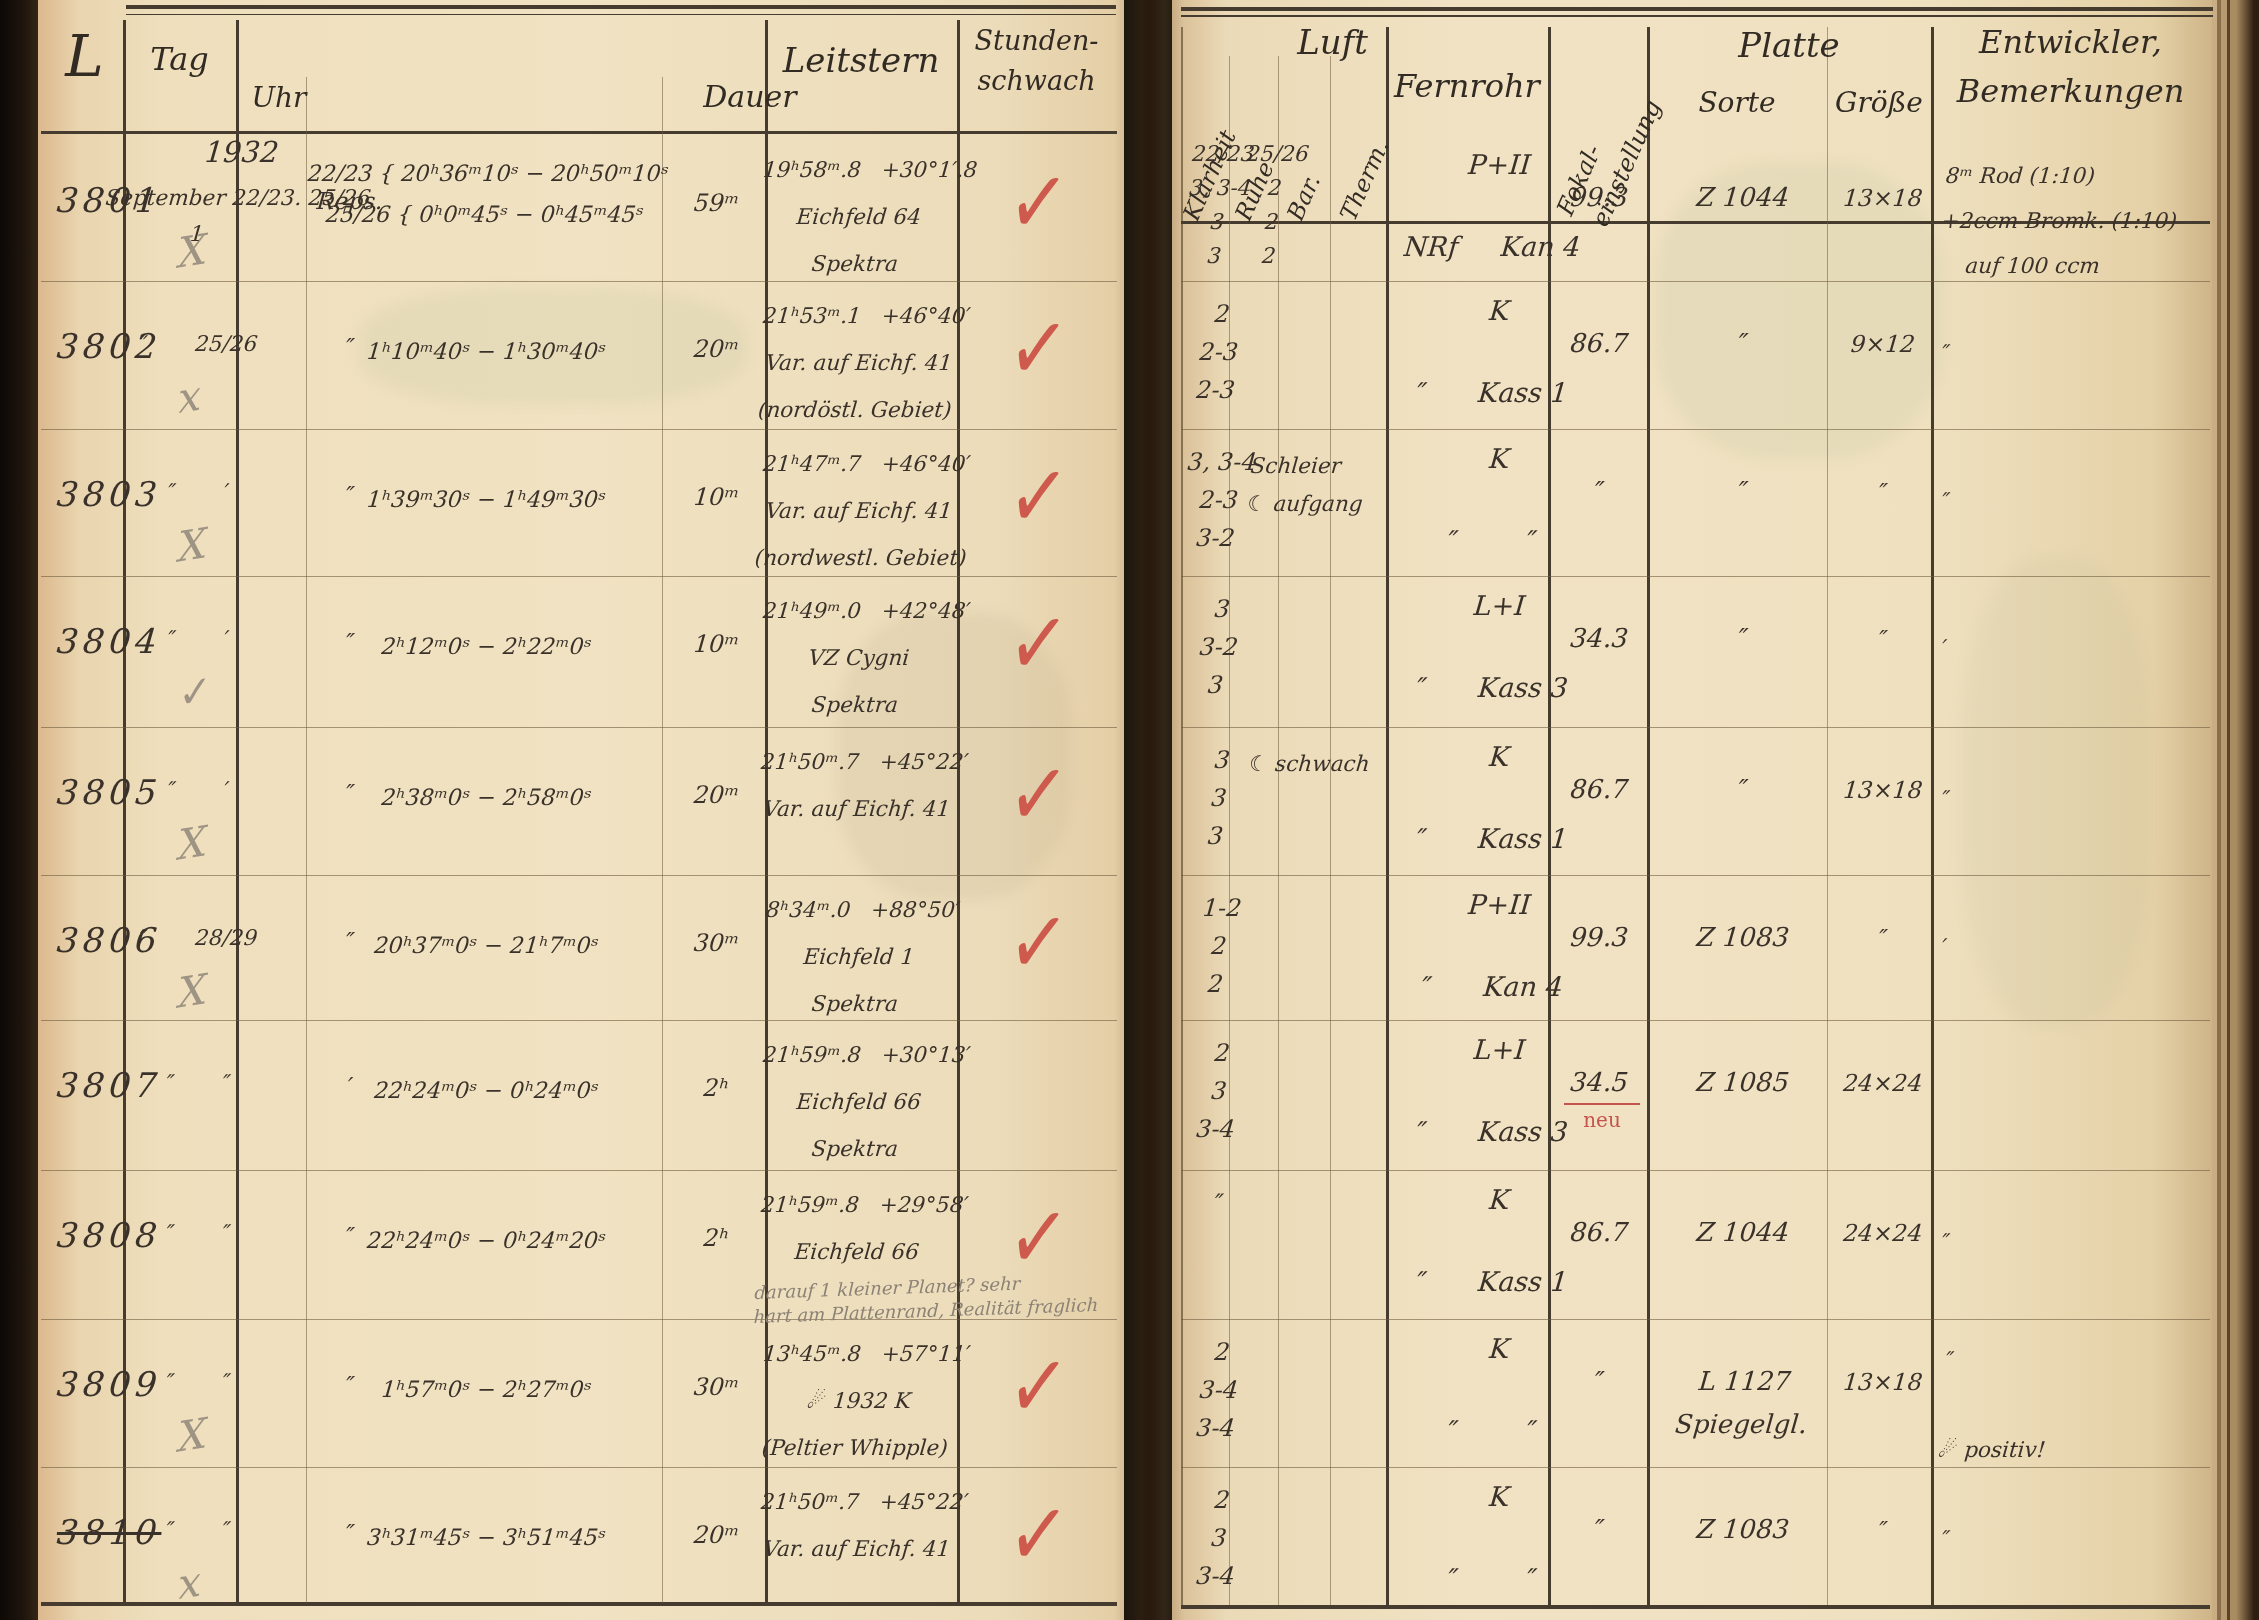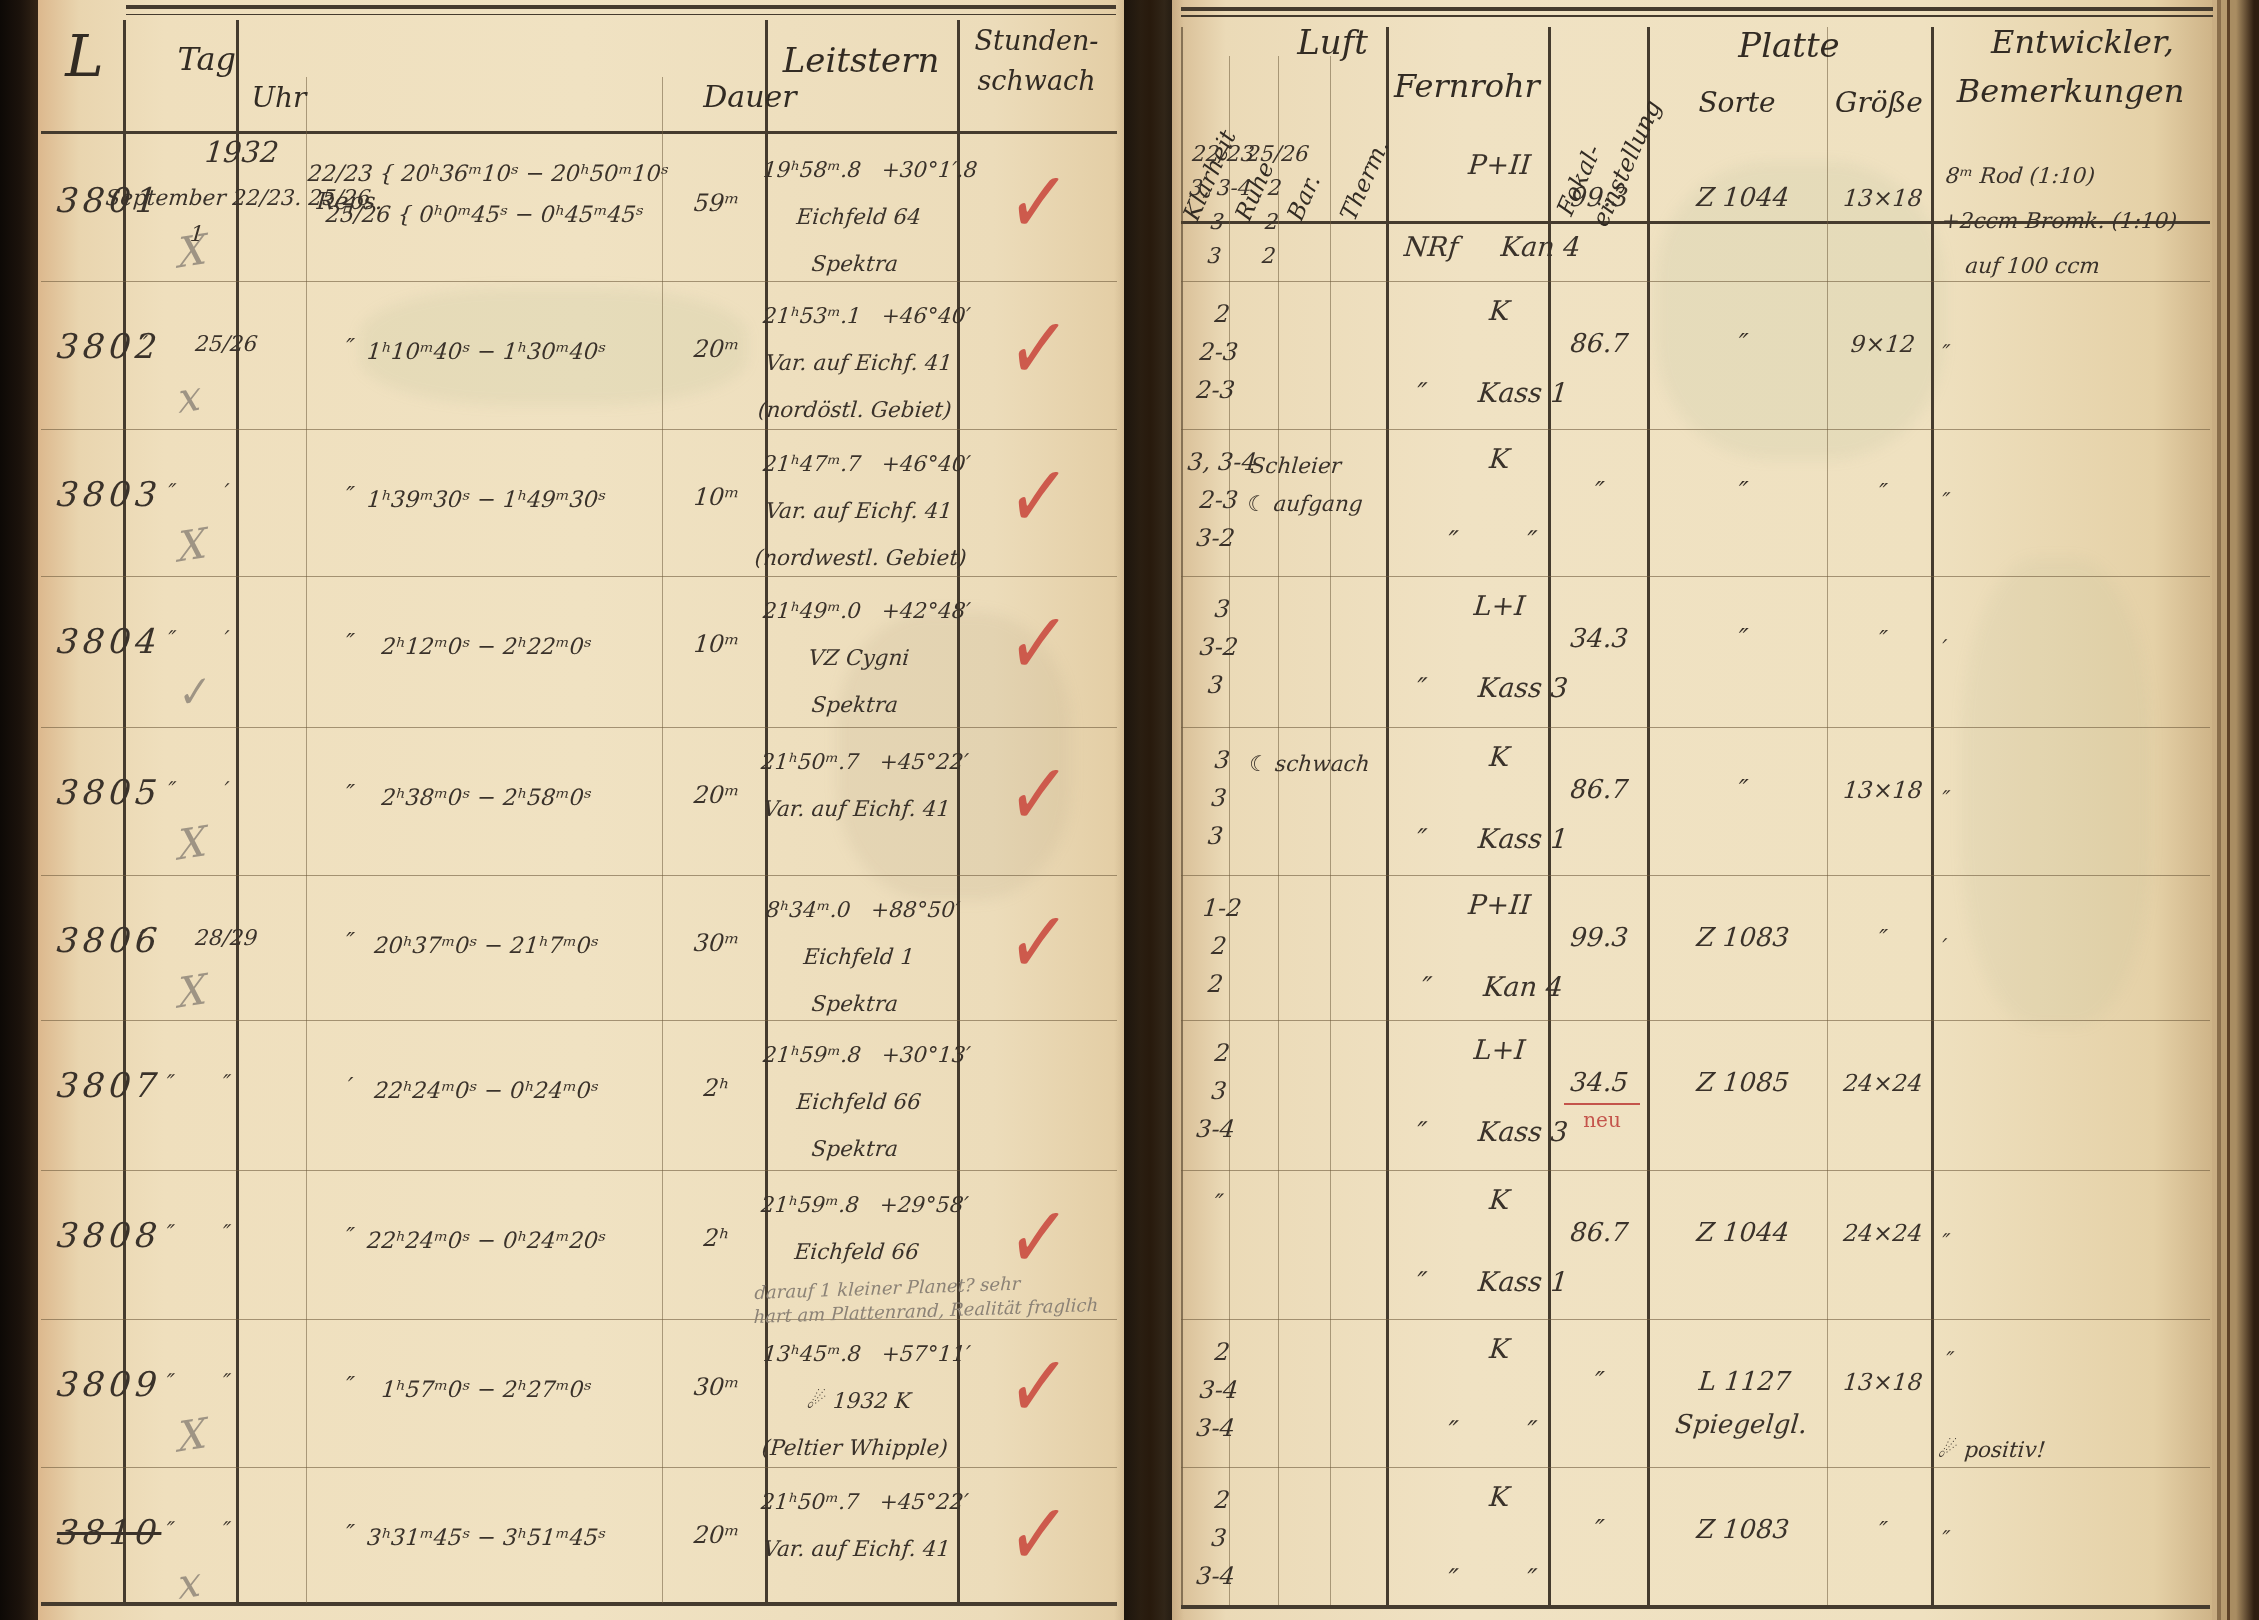--- a/index.html
+++ b/index.html
@@ -113,39 +113,39 @@
   <div class="hlf" style="left:1181px;top:429px;width:1029px;"></div>
   <div class="hlf" style="left:1181px;top:576px;width:1029px;"></div>
   <div class="hlf" style="left:1181px;top:727px;width:1029px;"></div>
   <div class="hlf" style="left:1181px;top:875px;width:1029px;"></div>
   <div class="hlf" style="left:1181px;top:1020px;width:1029px;"></div>
   <div class="hlf" style="left:1181px;top:1170px;width:1029px;"></div>
   <div class="hlf" style="left:1181px;top:1319px;width:1029px;"></div>
   <div class="hlf" style="left:1181px;top:1467px;width:1029px;"></div>
 
   <div class="hdr print f" style="left:45px;top:21.6px;width:79px;font-size:58px;">L</div>
-  <div class="hdr print f" style="left:123px;top:40px;width:113px;font-size:32px;text-align:right;">Tag</div>
+  <div class="hdr print f" style="left:123px;top:40px;width:113px;font-size:32px;">Tag</div>
   <div class="hdr print f" style="left:236px;top:81px;width:86px;font-size:28px;">Uhr</div>
   <div class="hdr print f" style="left:662px;top:79px;width:104px;font-size:30px;padding-left:36px;">Dauer</div>
   <div class="hdr print f" style="left:765px;top:40px;width:192px;font-size:34px;">Leitstern</div>
   <div class="hdr print f" style="left:957px;top:25px;width:159px;font-size:27px;">Stunden-</div>
   <div class="hdr print f" style="left:957px;top:65px;width:159px;font-size:27px;">schwach</div>
 
   <div class="hdr print f" style="left:1188px;top:21.6px;width:180px;font-size:34px;text-align:right;">Luft</div>
   <div class="hdr print f rot" style="left:1190px;top:205px;font-size:23.4px;">Klarheit</div>
   <div class="hdr print f rot" style="left:1242px;top:205px;font-size:23.4px;">Ruhe</div>
   <div class="hdr print f rot" style="left:1294px;top:205px;font-size:23.4px;">Bar.</div>
   <div class="hdr print f rot" style="left:1347px;top:205px;font-size:23.4px;">Therm.</div>
   <div class="hdr print f" style="left:1386px;top:67px;width:162px;font-size:32px;">Fernrohr</div>
   <div class="hdr print f rot" style="left:1564px;top:200px;font-size:24px;">Fokal-</div>
   <div class="hdr print f rot" style="left:1599px;top:211px;font-size:24px;">einstellung</div>
   <div class="hdr print f" style="left:1647px;top:25px;width:284px;font-size:34px;">Platte</div>
   <div class="hdr print f" style="left:1647px;top:86px;width:180px;font-size:28px;">Sorte</div>
   <div class="hdr print f" style="left:1827px;top:86px;width:104px;font-size:28px;">Größe</div>
-  <div class="hdr print f" style="left:1931px;top:23.4px;width:279px;font-size:32px;padding-left:12px;">Entwickler,</div>
+  <div class="hdr print f" style="left:1931px;top:23.4px;width:279px;font-size:32px;">Entwickler,</div>
   <div class="hdr print f" style="left:1931px;top:72px;width:279px;font-size:32px;">Bemerkungen</div>
 
   <div class="hw f" style="left:205px;top:135px;font-size:29px;">1932</div>
 
   <div class="row r0">
     <span class="f hw num">3801</span>
     <span class="f hw pencil pmark">X</span>
     <span class="f hw tag">September 22/23. 25/26
 1</span>
     <span class="f hw uhr">Reps.</span>

